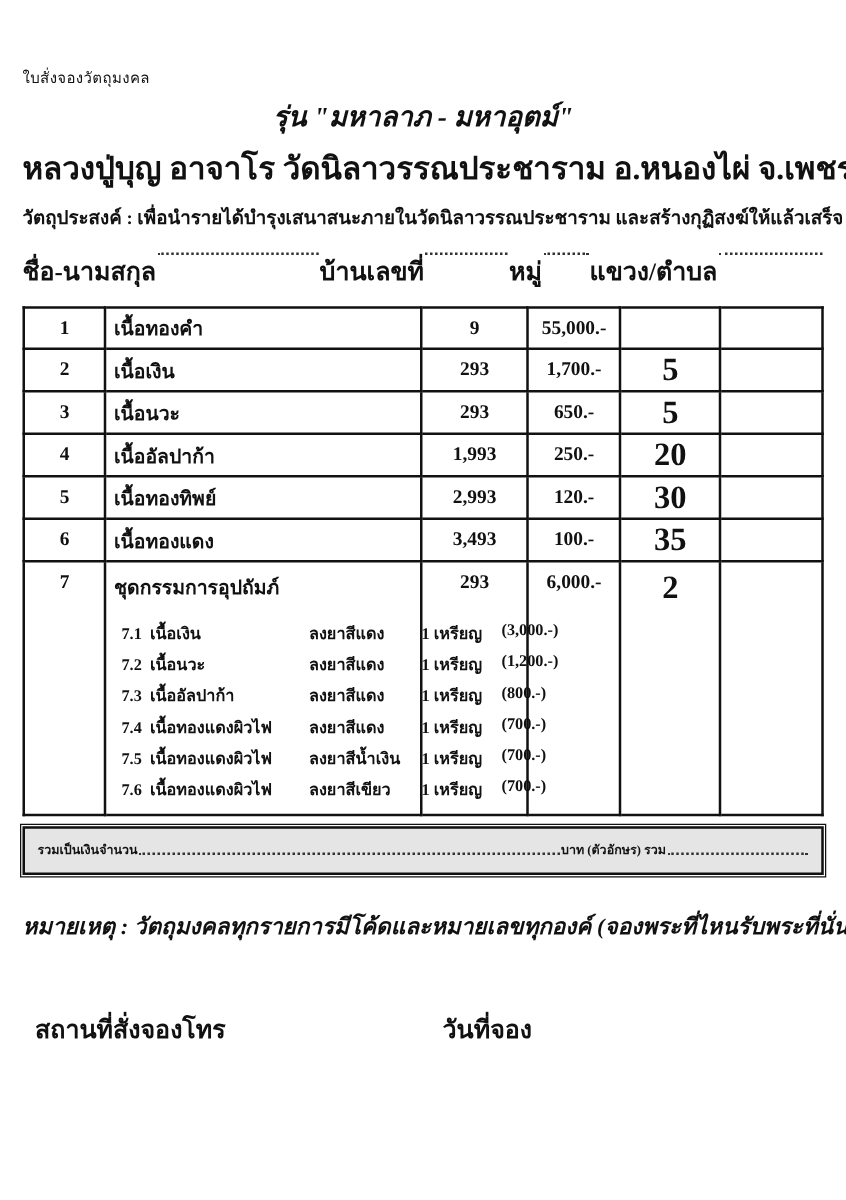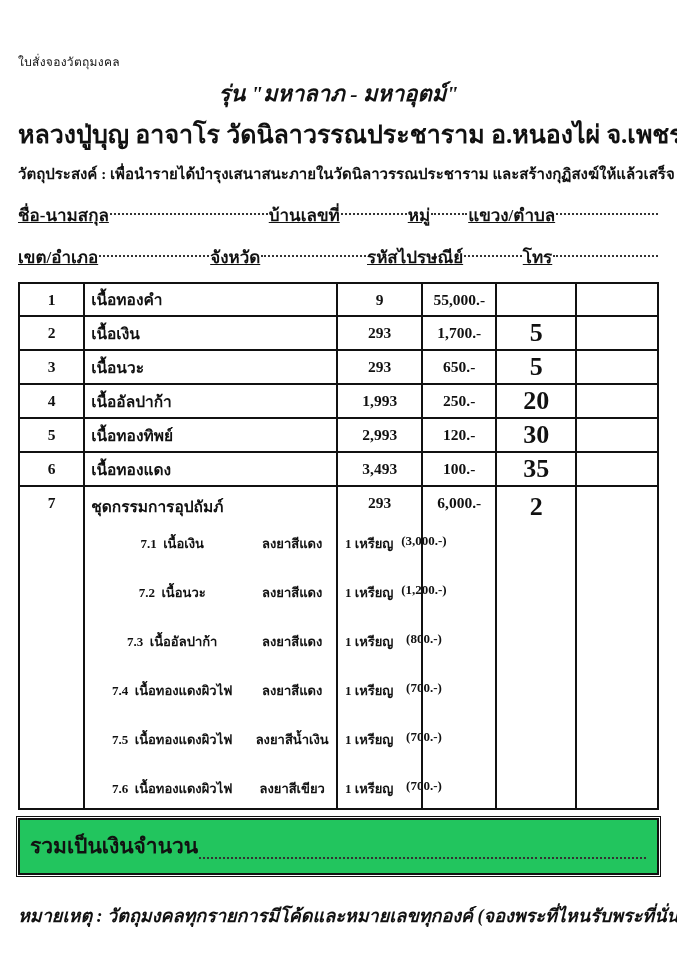--- a/index.html
+++ b/index.html
@@ -11,45 +11,45 @@
   }
   .page{padding:52px 18px 0 18px;box-sizing:border-box;}
 
   
   .h-title{font-size:12px;letter-spacing:.3px;}
   .h-edition{text-align:center;font-size:22px;font-weight:bold;font-style:italic;margin-top:5px;}
   .h-temple{text-align:center;font-size:25px;font-weight:bold;margin-top:3px;white-space:nowrap;}
   .h-purpose{text-align:center;font-size:15px;font-weight:bold;margin-top:8px;white-space:nowrap;}
 
   
-  .fline{display:flex;align-items:center;font-size:17px;font-weight:bold;margin-top:15px;white-space:nowrap;text-decoration:underline;}
+  .fline{display:flex;align-items:flex-start;font-size:20px;font-weight:bold;margin-top:15px;white-space:nowrap;}
   .dots{flex:1 1 auto;border-bottom:2px dotted #333;margin:0 1px 3px 1px;height:1px;}
   .d-f16{flex-grow:1.55;}
   .d-70{flex:0 0 66px;}
   .d-38{flex:0 0 36px;}
   .d-f10{flex-grow:1;}
   .d-f11{flex-grow:1.05;}
   .d-f06{flex-grow:.55;}
 
   
   table.items{width:100%;border-collapse:collapse;margin-top:12px;table-layout:fixed;}
   table.items th,table.items td{border:2px solid #111;}
   table.items th{font-size:15px;font-weight:bold;padding:6px 2px;}
   table.items td{font-size:15.5px;font-weight:bold;padding:3px 6px;height:30px;box-sizing:border-box;}
   td.c-center{text-align:center;}
   td.c-item{text-align:left;padding-left:10px;margin-left:31px;}
   .order-val{font-size:26px;line-height:1;font-weight:bold;}
   tr.tall td{vertical-align:top;padding-top:7px;}
-  .subgrid{display:grid;grid-template-columns:150px 90px 64px auto;row-gap:28px;margin:14px 0 6px 6px;font-size:13px;font-weight:bold;text-align:center;}
+  .subgrid{display:grid;grid-template-columns:150px 90px 64px auto;row-gap:4px;margin:14px 0 6px 6px;font-size:13px;font-weight:bold;}
   .subgrid span{white-space:nowrap;}
 
   
-  .totalbar{border:2px solid #111;outline:1px solid #111;outline-offset:1px;background:#22c55e;
+  .totalbar{border:2px solid #111;outline:1px solid #111;outline-offset:1px;background:#e5e5e5;
     margin-top:8px;padding:9px 10px 11px 10px;display:flex;align-items:flex-end;
-    font-size:21px;font-weight:bold;white-space:nowrap;}
+    font-size:10px;font-weight:bold;white-space:nowrap;}
   .totalbar .dots{border-bottom:2px dotted #333;}
   .t-f30{flex-grow:3;}
   .t-f10{flex-grow:1;}
 
   
   .note{text-align:center;font-weight:bold;font-style:italic;font-size:18px;margin-top:26px;white-space:nowrap;}
 
   
   .footer{display:flex;justify-content:space-between;margin-top:52px;padding:0 10px;}
   .fcol{width:47.5%;}
@@ -68,30 +68,20 @@
   <div class="fline">
     <span>ชื่อ-นามสกุล</span>
       <span class="dots d-f16"></span>
     <span>บ้านเลขที่</span>
       <span class="dots d-70"></span>
     <span>หมู่</span>
       <span class="dots d-38"></span>
     <span>แขวง/ตำบล</span>
       <span class="dots d-f10"></span>
   </div>
-  <div class="fline">
-    <span>เขต/อำเภอ</span>
-      <span class="dots d-f11"></span>
-    <span>จังหวัด</span>
-      <span class="dots d-f10"></span>
-    <span>รหัสไปรษณีย์</span>
-      <span class="dots d-f06"></span>
-    <span>โทร</span>
-      <span class="dots d-f10"></span>
-  </div>
 
   <table class="items">
     <colgroup>
       <col style="width:10.2%">
         <col style="width:39.6%">
         <col style="width:13.3%">
       <col style="width:11.6%">
         <col style="width:12.5%">
         <col style="width:12.8%">
     </colgroup>
@@ -184,20 +174,21 @@
       <td class="c-center">6,000.-</td>
       <td class="c-center"><span class="order-val">2</span></td>
       <td></td>
     </tr>
   </tbody>
     </table>
 
   <div class="totalbar">
     <span>รวมเป็นเงินจำนวน</span>
     <span class="dots t-f30"></span>
+    <span>บาท (ตัวอักษร) รวม</span>
     <span class="dots t-f10"></span>
   </div>
 
   <div class="note">หมายเหตุ  :  วัตถุมงคลทุกรายการมีโค้ดและหมายเลขทุกองค์  (จองพระที่ไหนรับพระที่นั่น)</div>
 
   <div class="footer">
     <div class="fcol">
       <div class="fline">
         <span>สถานที่สั่งจอง</span>
 

